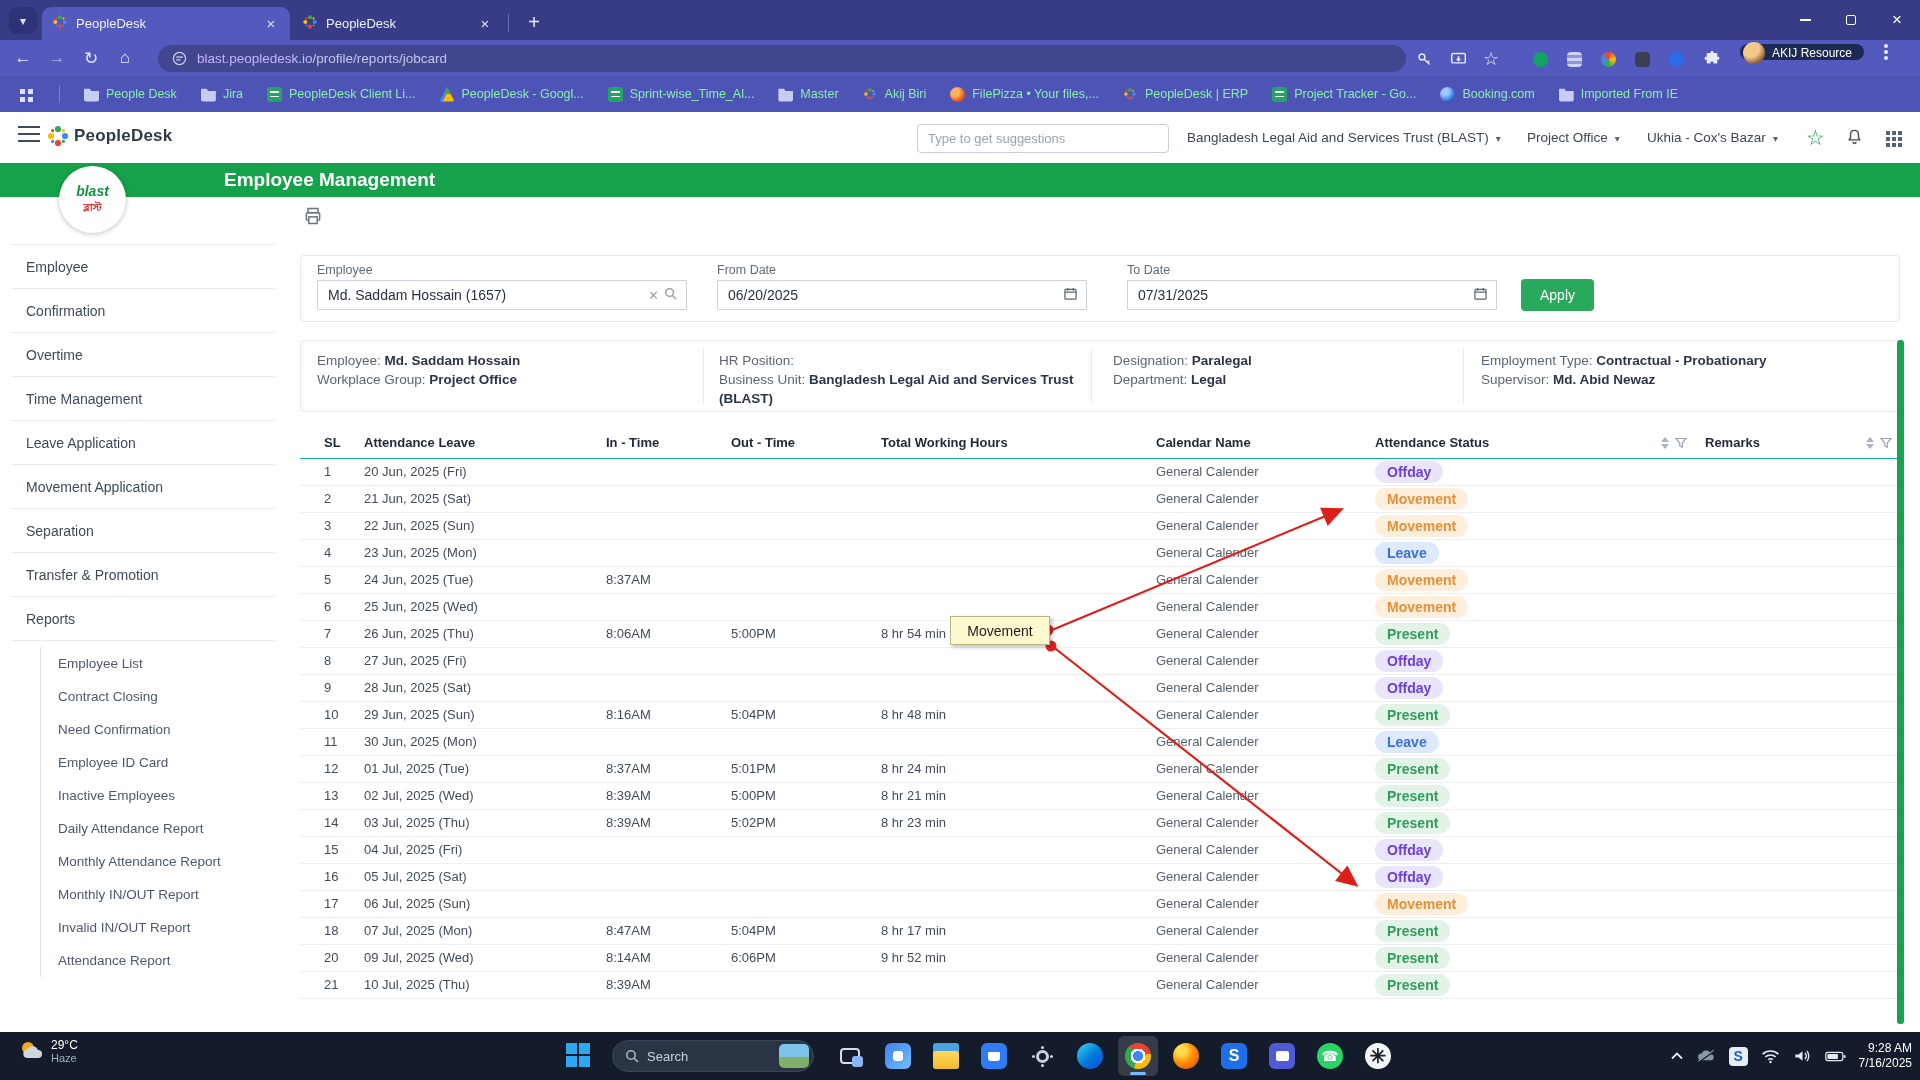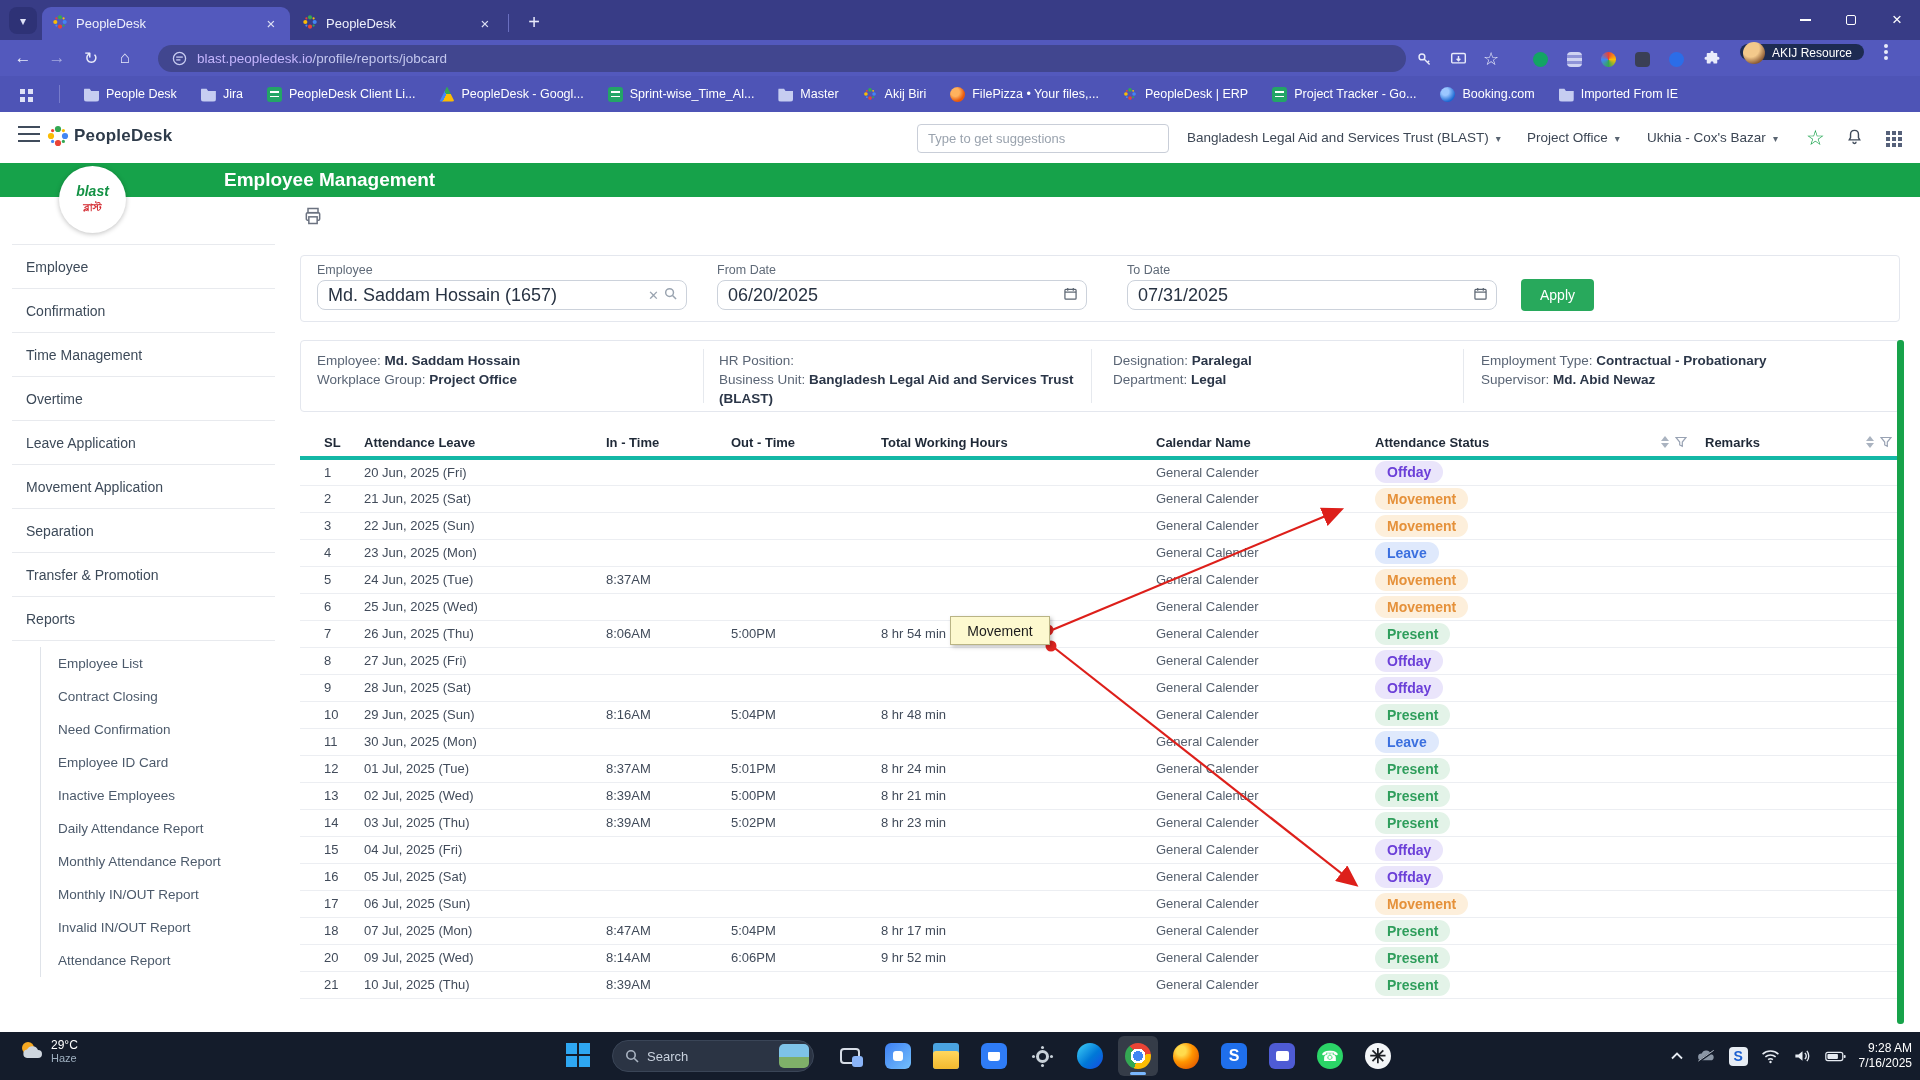--- a/index.html
+++ b/index.html
@@ -30,21 +30,21 @@
   .tbr-ic{position:absolute;top:47px;width:24px;height:24px;display:flex;align-items:center;justify-content:center;color:#e9ebfa}
   .extdot{width:15px;height:15px;border-radius:4px}
   #profilepill{position:absolute;left:1740px;top:44px;height:16px;border-radius:14px;background:#1d2b52;display:flex;align-items:center;padding:2px 12px 0 3px;gap:7px}
   #profilepill .av{width:22px;height:22px;border-radius:50%;background:radial-gradient(circle at 35% 30%,#f3c98b 0 40%,#8a5a33 75%)}
   #profilepill .nm{color:#fff;font-size:12px;white-space:nowrap}
   #kebab{position:absolute;left:1884px;top:50px;width:4px;height:4px;background:#e9ebfa;border-radius:50%;box-shadow:0 6px #e9ebfa,0 -6px #e9ebfa}
 
   #bookmarks{position:absolute;top:76px;left:0;width:1920px;height:36px;background:#4e54b6;display:flex;align-items:center;padding-left:14px;gap:24px}
   .grid4{width:5px;height:5px;background:#dfe2f6;box-shadow:8px 0 #dfe2f6,0 8px #dfe2f6,8px 8px #dfe2f6;margin:-6px 10px 0 6px}
   .bmdiv{width:1px;height:18px;background:#767bcb}
-  .bm{display:flex;align-items:center;gap:7px;color:#ffffff;font-size:12.5px;white-space:nowrap}
+  .bm{display:flex;align-items:center;gap:7px;color:#86efac;font-size:12.5px;white-space:nowrap}
   .bm-ic{width:15px;height:15px;position:relative;flex:0 0 auto;border-radius:3px}
   .ic-folder{background:#c6cdf1;clip-path:polygon(0 15%,38% 15%,48% 30%,100% 30%,100% 100%,0 100%)}
   .ic-sheets{background:#23a566}
   .ic-sheets::after{content:"";position:absolute;left:3px;right:3px;top:4px;bottom:3px;background:repeating-linear-gradient(180deg,#fff 0 1.5px,transparent 1.5px 4.5px)}
   .ic-drive{border-radius:2px;background:conic-gradient(from 210deg,#4285f4 0 33%,#34a853 0 66%,#fbbc04 0);clip-path:polygon(50% 0,100% 100%,0 100%)}
   .ic-filepizza{background:radial-gradient(circle at 35% 35%,#ffb25e 0 30%,#e8590c 65%);border-radius:50%}
   .ic-globe{background:radial-gradient(circle at 35% 32%,#9cc7ff 0 25%,#1967d2 72%);border-radius:50%}
 
   
   #appheader{position:absolute;top:112px;left:0;width:1920px;height:51px;background:#fff}
@@ -72,32 +72,32 @@
   .sideitem{height:44px;display:flex;align-items:center;padding-left:14px;font-size:14px;color:#3d4a59;border-bottom:1px solid #e8eaee;background:#fff}
   #sidesub{margin:6px 0 0 28px;border-left:1px solid #dfe3e9}
   .subitem{height:33px;display:flex;align-items:center;padding-left:17px;font-size:13.5px;color:#4c5a6b}
 
   
   #printbtn{position:absolute;left:303px;top:206px;width:22px;height:22px}
   .card{position:absolute;left:300px;width:1600px;background:#fff;border:1px solid #e4e7ee;border-radius:4px}
   #filtercard{top:255px;height:67px}
   .fld{position:absolute;top:7px}
   .fld label{display:block;font-size:12.5px;color:#5f6a78;margin-bottom:3px}
-  .fld input{width:370px;height:30px;border:1px solid #ccd2db;border-radius:8px;font-size:18px;color:#273242;padding:0 30px 0 10px;background:#fff}
+  .fld input{width:370px;height:30px;border:1px solid #ccd2db;border-radius:1px;font-size:14px;color:#273242;padding:0 30px 0 10px;background:#fff}
   .fldic{position:absolute;bottom:7px;color:#9aa4b0;font-size:13px}
   #applybtn{position:absolute;left:1220px;top:23px;width:73px;height:32px;background:#28a95c;color:#fff;border:none;border-radius:4px;font-size:14px;font-weight:500}
 
   #infocard{top:340px;height:72px;font-size:13.5px;color:#5a6575}
   .infocol{position:absolute;top:10px;line-height:19px}
   .infocol b{color:#2b3648}
   .infodiv{position:absolute;top:8px;bottom:8px;width:1px;background:#e6e9ee}
 
   
   #att-table{position:absolute;left:300px;top:428px;width:1600px;border-collapse:collapse;table-layout:fixed;font-size:13px;color:#414b5a}
-  #att-table th{height:30px;font-weight:700;color:#1f2937;text-align:left;border-bottom:4px solid #14b8a6;font-size:13px;vertical-align:middle}
+  #att-table th{height:30px;font-weight:700;color:#1f2937;text-align:left;border-bottom:1px solid #14b8a6;font-size:13px;vertical-align:middle}
   #att-table td{height:27px;border-bottom:1px solid #eceef2;vertical-align:middle;white-space:nowrap;overflow:hidden}
   .c-sl{padding-left:24px}.c-date{padding-left:12px}.c-in{padding-left:16px}.c-out{padding-left:26px}.c-tot{padding-left:36px}.c-cal{padding-left:6px;color:#555f6d}.c-st{padding-left:10px}.c-rm{padding-left:10px}
   .badge{display:inline-block;padding:3px 12px;border-radius:11px;font-size:14px;font-weight:700}
   .thflex{display:flex;align-items:center}
   .thicons{margin-left:auto;display:flex;align-items:center;gap:6px;padding-right:8px}
   .sorts{display:inline-flex;flex-direction:column;gap:2px}
   .sorts i{width:0;height:0;border-left:4px solid transparent;border-right:4px solid transparent}
   .sorts .up{border-bottom:5px solid #aab3c0}
   .sorts .dn{border-top:5px solid #aab3c0}
 
@@ -347,22 +347,22 @@
 </div>
 <div id="blastlogo">
   <span class="l1">blast</span>
   <span class="l2">ব্লাস্ট</span>
 </div>
 
 <div id="sidebar">
   <div id="sidemain">
       <div class="sideitem">Employee</div>
       <div class="sideitem">Confirmation</div>
+      <div class="sideitem">Overtime</div>
       <div class="sideitem">Time Management</div>
-      <div class="sideitem">Overtime</div>
       <div class="sideitem">Leave Application</div>
       <div class="sideitem">Movement Application</div>
       <div class="sideitem">Separation</div>
       <div class="sideitem">Transfer &amp; Promotion</div>
       <div class="sideitem">Reports</div>
     </div>
   <div id="sidesub">
       <div class="subitem">Employee List</div>
       <div class="subitem">Contract Closing</div>
       <div class="subitem">Need Confirmation</div>

